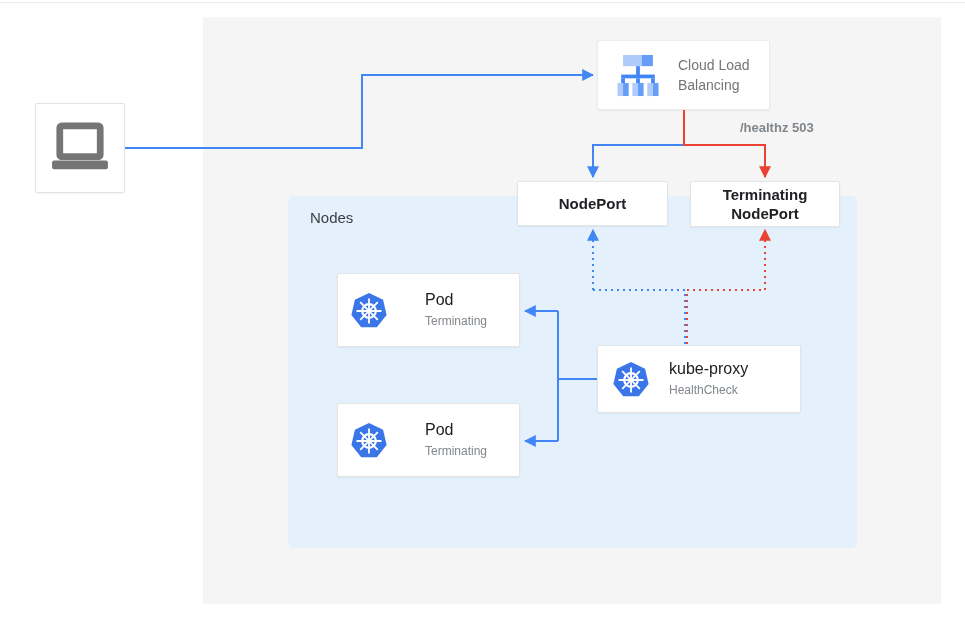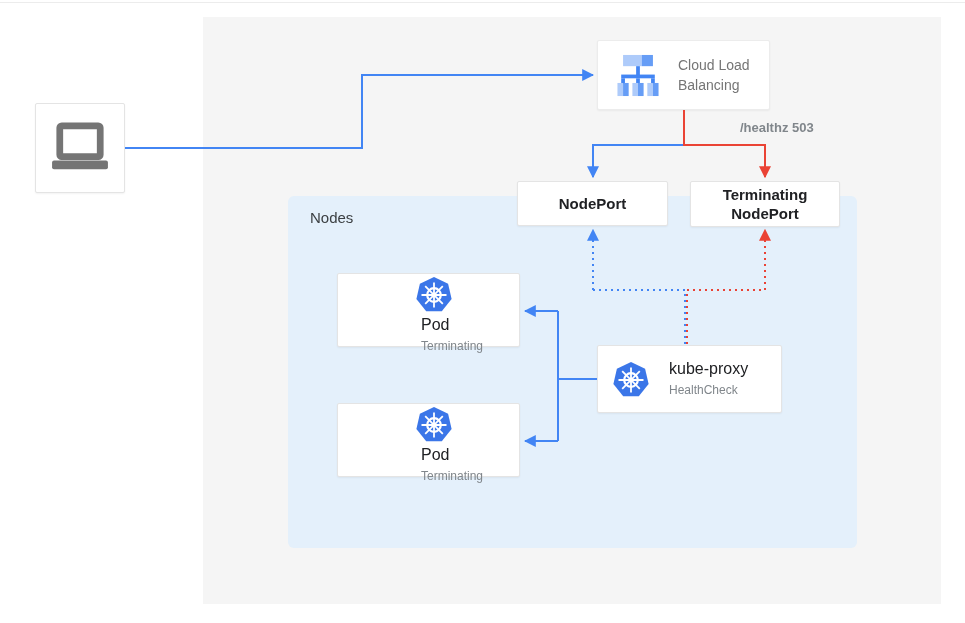--- a/index.html
+++ b/index.html
@@ -19,24 +19,24 @@
 
   .client-box{left:35px;top:103px;width:90px;height:90px;justify-content:center;}
 
   .clb-box{left:597px;top:40px;width:173px;height:70px;padding-left:12px;border-color:#ececec;}
   .clb-text{margin-left:12px;font-size:14px;line-height:20px;color:#757575;}
 
   .nodeport-box{left:517px;top:181px;width:151px;height:45px;justify-content:center;}
   .hc-box{left:690px;top:181px;width:150px;height:46px;justify-content:center;text-align:center;}
   .port-label{font-size:15px;font-weight:bold;color:var(--c-text_dark,#202124);line-height:19px;}
 
-  .pod-box{left:337px;width:183px;height:74px;padding-left:11px;flex-direction:column;}
+  .pod-box{left:337px;width:183px;height:74px;padding-left:11px;}
   .pod1{top:273px;} .pod2{top:403px;}
   .pod-box .txt{margin-left:36px;}
-  .kp-box{left:597px;top:345px;width:185px;height:68px;padding-left:13px;}
+  .kp-box{left:597px;top:345px;width:204px;height:68px;padding-left:13px;}
   .kp-box .txt{margin-left:18px;}
   .txt .title{font-size:16px;line-height:22px;color:var(--c-text_dark,#202124);}
   .txt .sub{font-size:12px;line-height:20px;color:var(--c-text_gray,#80868b);}
 
   .healthz{position:absolute;left:696px;top:120px;font-size:13px;font-weight:bold;
     color:var(--c-text_gray,#80868b);margin-left:44px;}
 
   svg.overlay{position:absolute;left:0;top:0;pointer-events:none;}
   .l-blue{stroke:var(--c-blue,#4285f4);stroke-width:2;fill:none;}
   .l-red{stroke:var(--c-red,#ea4335);stroke-width:2;fill:none;}

